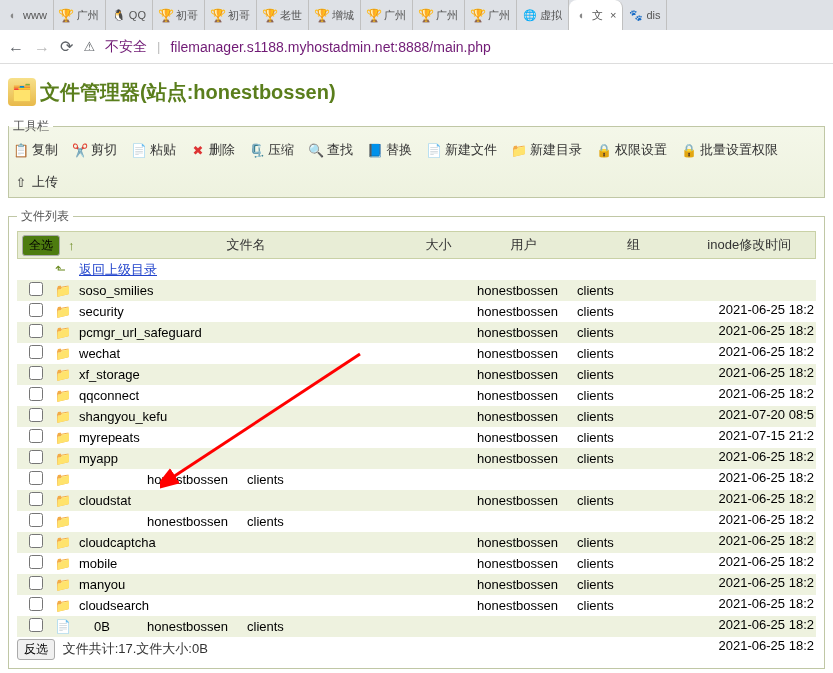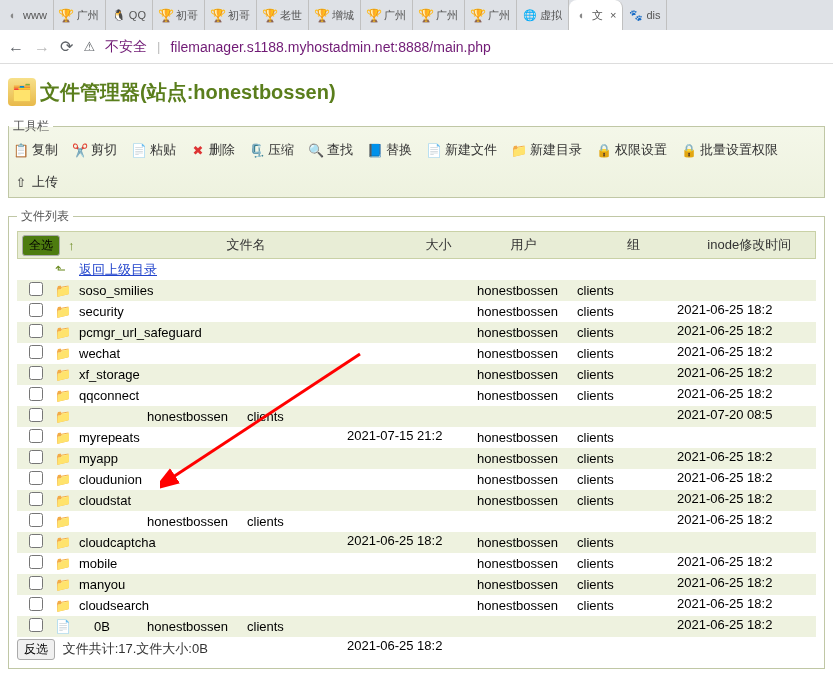--- a/index.html
+++ b/index.html
@@ -50,21 +50,21 @@
 .hd { font-size: 13px; color: #333; }
 
 .row { display: flex; align-items: center; height: 21px; font-size: 13px; }
 .row.even { background: #eef2df; }
 .cb { flex: 0 0 38px; text-align: center; }
 .iconcell { flex: 0 0 22px; }
 .namecell { flex: 0 0 330px; padding-left: 2px; }
 .sizecell { flex: 0 0 50px; text-align: center; }
 .usercell { flex: 0 0 120px; padding-left: 20px; }
 .groupcell { flex: 0 0 100px; }
-.timecell { flex: 1; text-align:left; padding-right:2px;margin-top:37px; }
+.timecell { flex: 1; text-align:right; padding-right:2px;margin-top:37px; }
 .folder-icon { color: #e8a23d; }
 .file-icon { color: #4a86c9; }
 
 .row.back .namecell a { color: #2244cc; text-decoration: underline; }
 .row.back .iconcell { color: #6a8a1f; }
 
 .footer { font-size: 13px; color: #333; margin-top: 2px; }
 .invert { padding: 1px 6px; font-size: 12px; background:#f0f0f0; border:1px solid #aaa; border-radius:3px; cursor:pointer; margin-right:4px;}
 
 
@@ -274,20 +274,21 @@
             <span class="iconcell"><span class="folder-icon">📁</span></span>
             <span class="namecell">qqconnect</span>
             <span class="sizecell"></span>
             <span class="usercell">honestbossen</span>
             <span class="groupcell">clients</span>
             <span class="timecell">2021-07-20 08:5</span>
           </div>
           <div class="row even">
             <span class="cb"><input type="checkbox" style=""></span>
             <span class="iconcell"><span class="folder-icon">📁</span></span>
+            <span class="namecell">shangyou_kefu</span>
             <span class="sizecell"></span>
             <span class="usercell">honestbossen</span>
             <span class="groupcell">clients</span>
             <span class="timecell">2021-07-15 21:2</span>
           </div>
           <div class="row">
             <span class="cb"><input type="checkbox" style=""></span>
             <span class="iconcell"><span class="folder-icon">📁</span></span>
             <span class="namecell">myrepeats</span>
             <span class="sizecell"></span>
@@ -300,21 +301,20 @@
             <span class="iconcell"><span class="folder-icon">📁</span></span>
             <span class="namecell">myapp</span>
             <span class="sizecell"></span>
             <span class="usercell">honestbossen</span>
             <span class="groupcell">clients</span>
             <span class="timecell">2021-06-25 18:2</span>
           </div>
           <div class="row">
             <span class="cb"><input type="checkbox" style=""></span>
             <span class="iconcell"><span class="folder-icon">📁</span></span>
-            <span class="namecell">cloudunion</span>
             <span class="sizecell"></span>
             <span class="usercell">honestbossen</span>
             <span class="groupcell">clients</span>
             <span class="timecell">2021-06-25 18:2</span>
           </div>
           <div class="row even">
             <span class="cb"><input type="checkbox" style=""></span>
             <span class="iconcell"><span class="folder-icon">📁</span></span>
             <span class="namecell">cloudstat</span>
             <span class="sizecell"></span>

